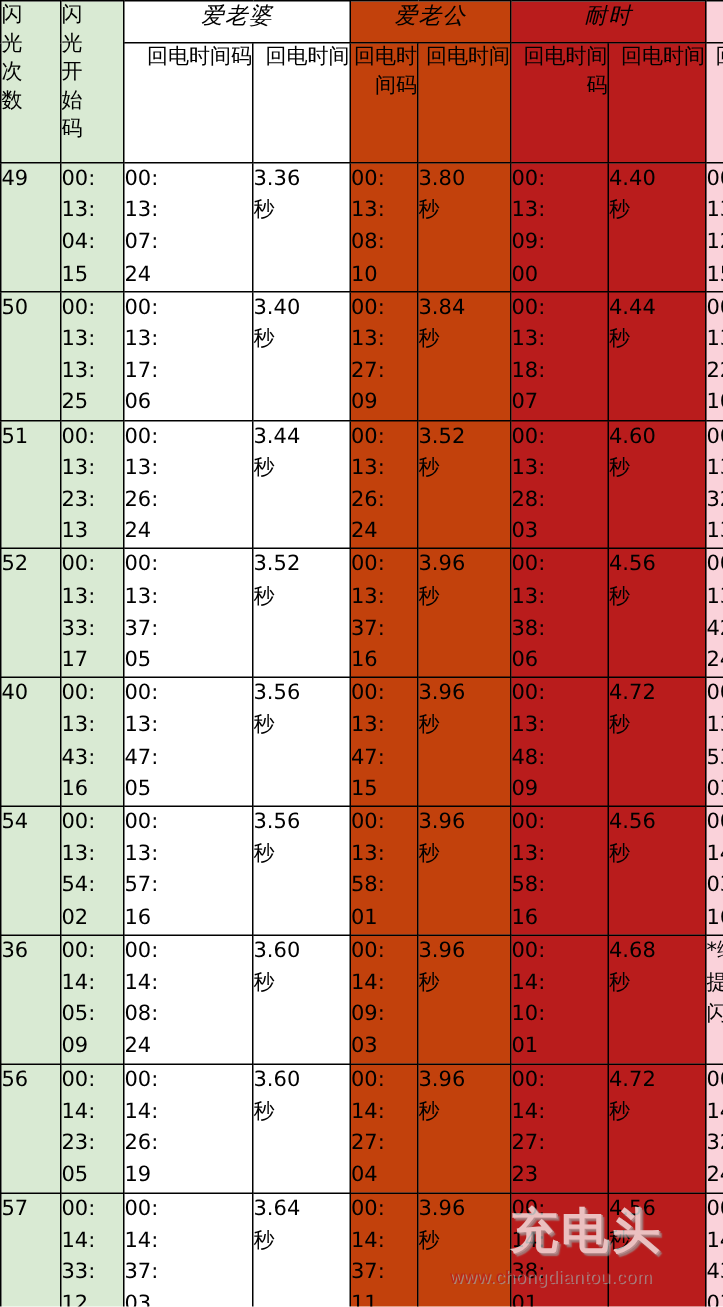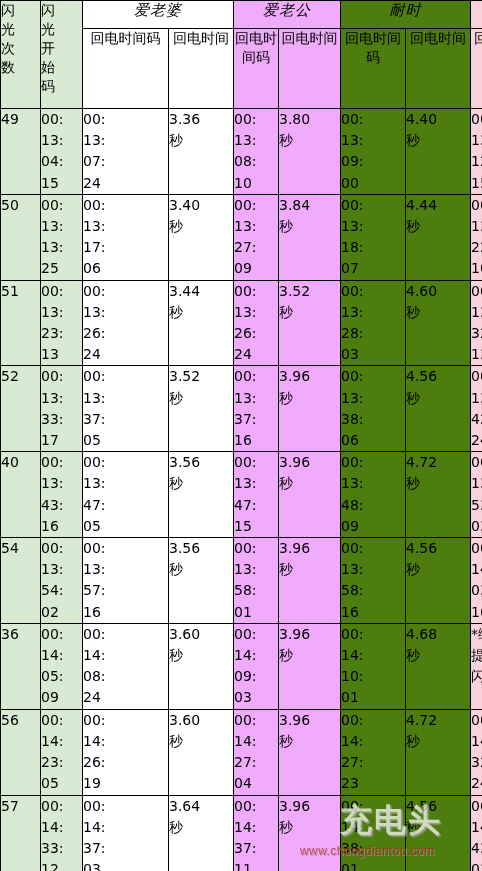--- a/index.html
+++ b/index.html
@@ -56,21 +56,21 @@
     font-style: italic;
   }
   .hdr-sub {
     height: 80px;
     font-size: 14px;
     color: #000;
     padding: 4px 5px 0 5px;
     line-height: 19px;
     vertical-align: top;
     word-break: break-all;
-    text-align: center;
+    text-align: right;
   }
   .hdr-vert {
     font-size: 14px;
     color: #000;
     padding: 4px 0 0 6px;
     line-height: 19px;
     text-align: left;
     vertical-align: top;
     width: 1px;
     word-break: break-all;
@@ -86,22 +86,22 @@
     vertical-align: top;
     text-align: left;
     height: 85px;
   }
   td.cell .seg { display: block; white-space: nowrap; }
   td.cell .plain { display: block; white-space: nowrap; }
 
   
   .f-green  { background: #d9ead3; }
   .f-white  { background: #ffffff; }
-  .f-yellow { background: #f0abfc; }
-  .f-blue   { background: #4d7c0f; }
+  .f-yellow { background: #c2410c; }
+  .f-blue   { background: #b91c1c; }
   .f-pink   { background: #fad2da; }
 
   
   #watermark {
     position: absolute;
     left: 300px;
     top: 796px;
     width: 180px;
     height: 74px;
     pointer-events: none;

